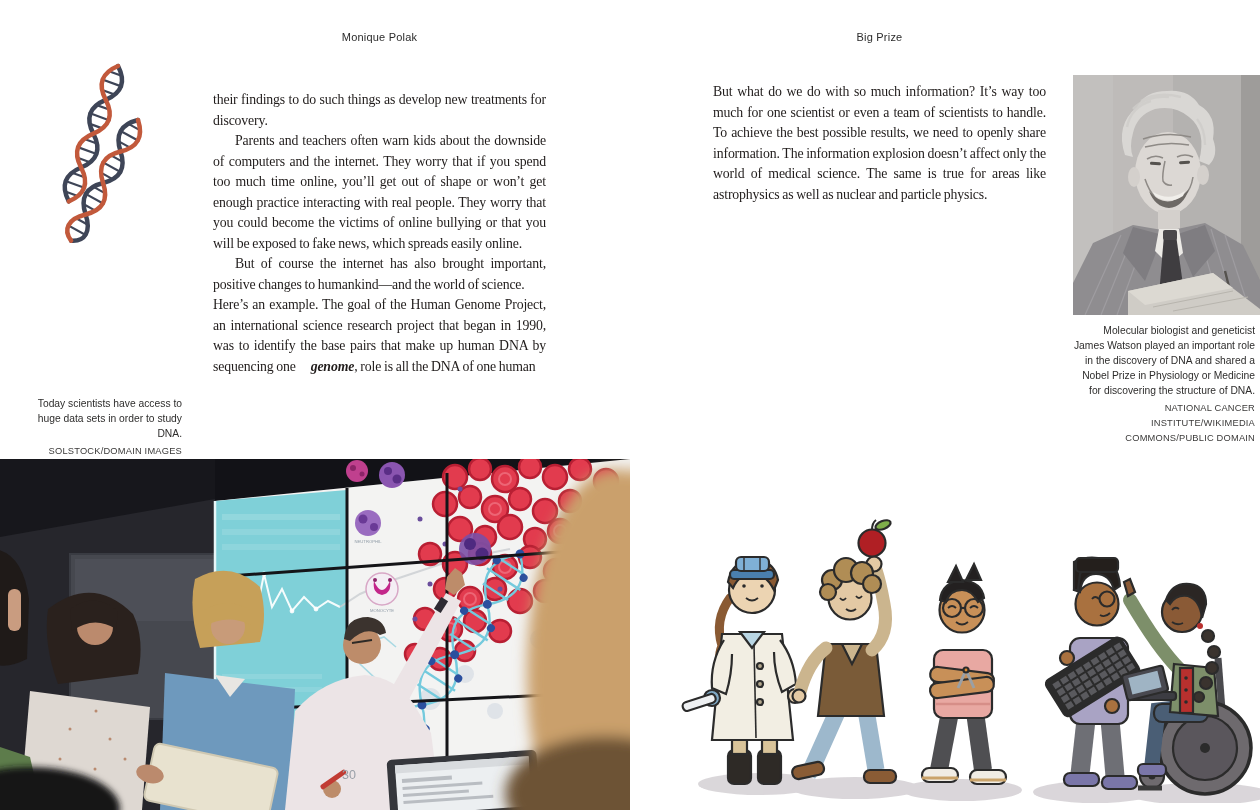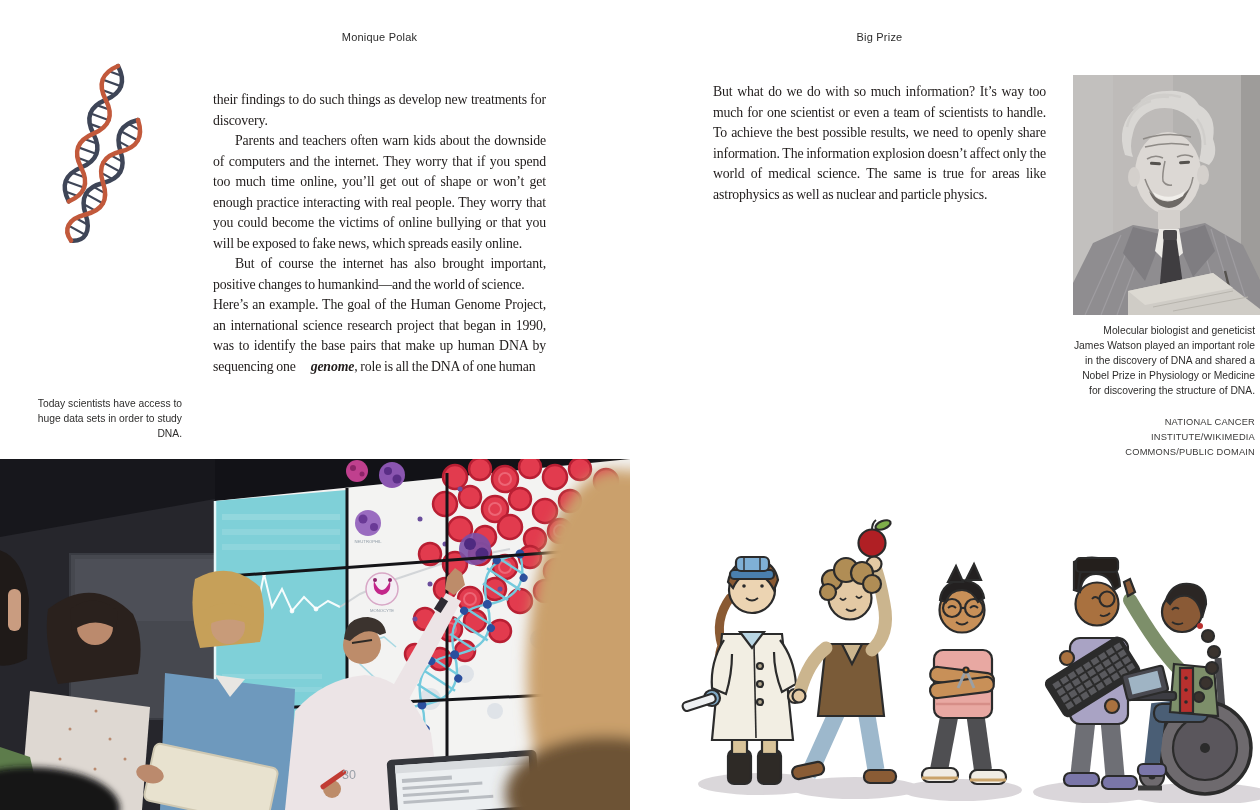--- a/index.html
+++ b/index.html
@@ -25,21 +25,21 @@
     font-family:"Liberation Sans",sans-serif;font-weight:700;font-size:14px;
     letter-spacing:.3px;color:#d42078;margin:22px 0 14px 0;text-align:left;
     word-spacing:0;line-height:17px;
   }
   .term-italic{font-style:italic;font-weight:700;margin-left:12px;}
   .caption{
     position:absolute;font-family:"Liberation Sans",sans-serif;font-size:10.3px;
     line-height:15px;color:#2e2d2c;text-align:right;
   }
   .caption .credit{
-    display:block;margin-top:17px;font-size:9.3px;letter-spacing:.2px;color:#3a3938;
+    display:block;margin-top:3px;font-size:9.3px;letter-spacing:.2px;color:#3a3938;
   }
   #caption-left{left:22px;top:396px;width:160px;}
   #caption-watson{left:1073px;top:323px;width:182px;}
   #photo-left{position:absolute;left:0;top:459px;width:630px;height:351px;}
   #photo-watson{position:absolute;left:1073px;top:75px;width:187px;height:240px;}
   #dna-doodle{position:absolute;left:52px;top:58px;width:140px;height:205px;}
   #kids-illo{position:absolute;left:660px;top:458px;width:600px;height:345px;}
   svg{display:block;}
 </style>
 </head>

